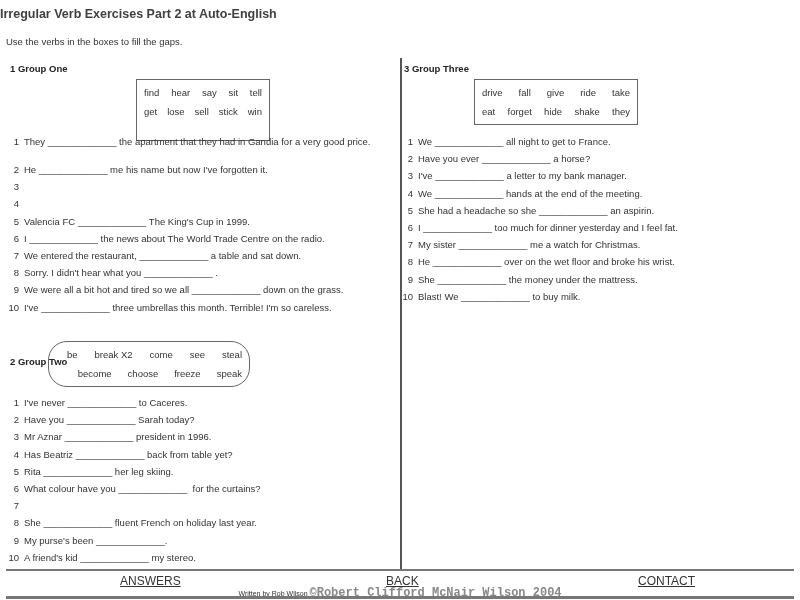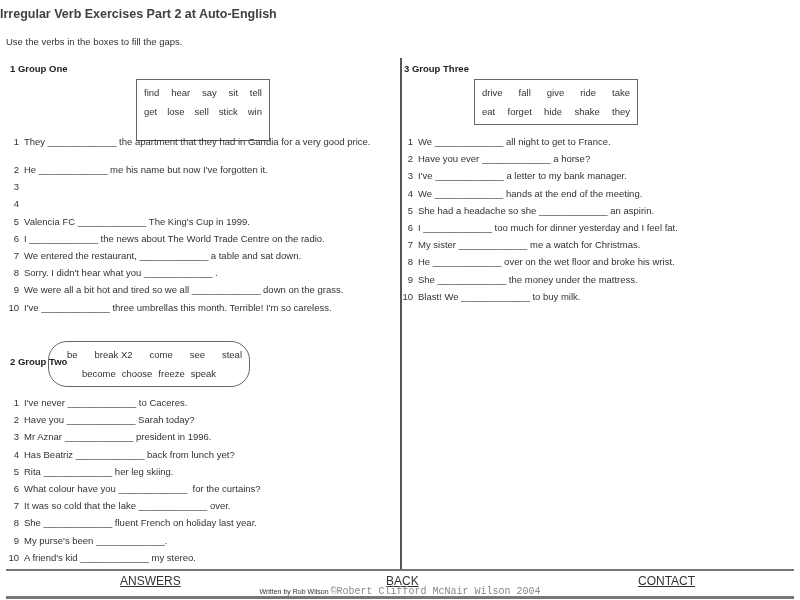--- a/index.html
+++ b/index.html
@@ -15,21 +15,21 @@
     .verb { font-size: 9.5px; color: #333; padding: 0 3px; }
     .q-list { position: absolute; }
     .q { display: flex; font-size: 9.5px; color: #333; height: 17.2px; align-items: flex-start; padding-top: 1px; }
     .q .num { width: 16px; text-align: right; padding-right: 5px; flex-shrink: 0; }
     .q .txt { white-space: pre; }
     .q.wrap .txt { white-space: pre-wrap; width: 370px; line-height: 11.5px; }
     .q.tall { height: 28px; }
     .rule { position: absolute; left: 6px; width: 788px; height: 2px; background: #777; }
     .footer-link { position: absolute; font-size: 12px; color: #333; text-decoration: underline; }
     .credit { position: absolute; top: 586px; left: 0; width: 800px; text-align: center; font-size: 7px; color: #333; }
-    .credit .mono { font-family: "Liberation Mono", monospace; color: #888; font-size: 10px; }
+    .credit .mono { font-family: "Liberation Mono", monospace; color: #888; font-size: 12px; font-weight: bold; }
   </style>
 </head>
 <body>
 
 <div class="title">Irregular Verb Exercises Part 2 at Auto-English</div>
 <div class="instructions">Use the verbs in the boxes to fill the gaps.</div>
 
 <div class="divider-v"></div>
 
 <div class="section" style="left:10px; top:63px;">
@@ -96,21 +96,21 @@
   <div class="section-heading">2 Group Two</div>
 </div>
 <div class="verb-box" style="left:48px; top:341px; width:202px; height:46px; padding:3px 4px;border-radius:19px;">
   <div class="verb-row">
     <span class="verb" style="padding-left:14px;">be</span>
     <span class="verb">break X2</span>
     <span class="verb">come</span>
     <span class="verb">see</span>
     <span class="verb">steal</span>
   </div>
-  <div class="verb-row" style="justify-content:center; gap:0;">
+  <div class="verb-row" style="justify-content:flex-end; gap:10px;">
     <span class="verb">become</span>
     <span class="verb">choose</span>
     <span class="verb">freeze</span>
     <span class="verb">speak</span>
   </div>
 </div>
 <div class="q-list" style="left:8px; top:396px; width:390px;">
   <div class="q">
       <span class="num">1</span>
       <span class="txt">I've never _____________ to Caceres.</span>
@@ -118,33 +118,32 @@
   <div class="q">
       <span class="num">2</span>
       <span class="txt">Have you _____________ Sarah today?</span>
     </div>
   <div class="q">
       <span class="num">3</span>
       <span class="txt">Mr Aznar _____________ president in 1996.</span>
     </div>
   <div class="q">
       <span class="num">4</span>
-      <span class="txt">Has Beatriz _____________ back from lunch yet?</span>
+      <span class="txt">Has Beatriz _____________ back from table yet?</span>
     </div>
   <div class="q">
       <span class="num">5</span>
       <span class="txt">Rita _____________ her leg skiing.</span>
     </div>
   <div class="q">
       <span class="num">6</span>
       <span class="txt">What colour have you _____________  for the curtains?</span>
     </div>
   <div class="q">
       <span class="num">7</span>
-      <span class="txt">It was so cold that the lake _____________ over.</span>
     </div>
   <div class="q">
       <span class="num">8</span>
       <span class="txt">She _____________ fluent French on holiday last year.</span>
     </div>
   <div class="q">
       <span class="num">9</span>
       <span class="txt">My purse's been _____________.</span>
     </div>
   <div class="q">

